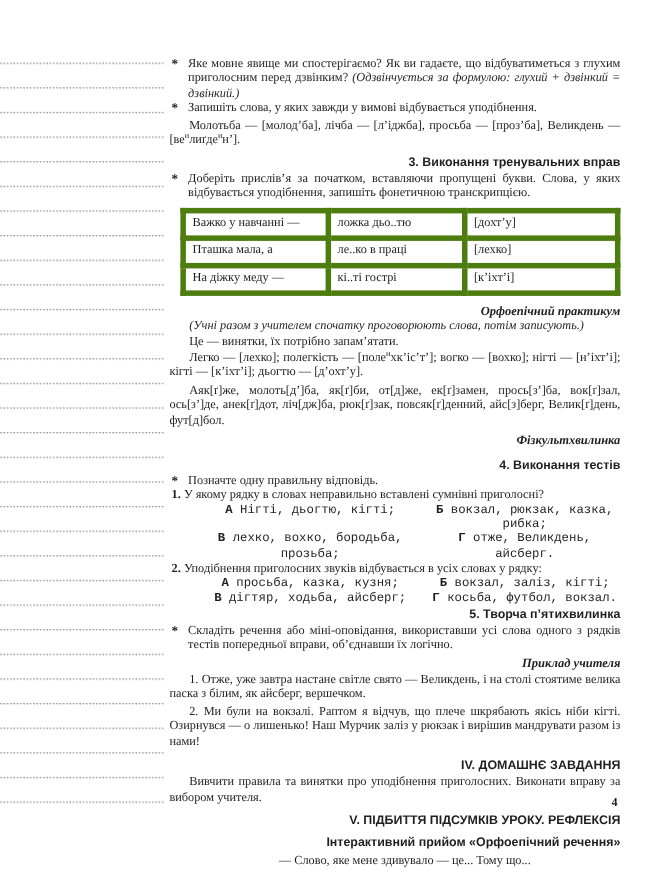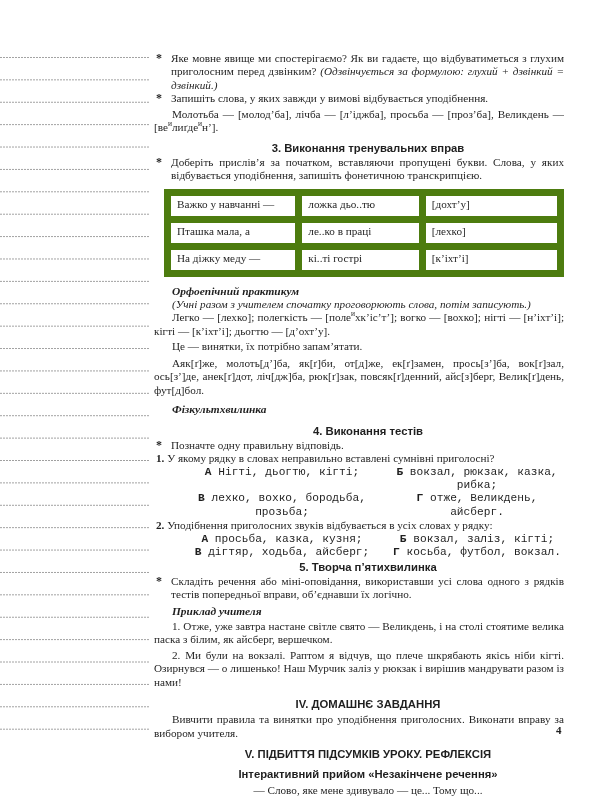--- a/index.html
+++ b/index.html
@@ -28,32 +28,32 @@
   .indent{text-indent:18px;}
 
   .bullet-item{position:relative;padding-left:17px;text-align:justify;}
   .bullet-item .marker{
     position:absolute;left:2px;top:0;
     font-weight:bold;font-size:12px;line-height:13px;
   }
 
   .h-sans{
     font-family:"Liberation Sans", sans-serif;
-    font-weight:bold;font-size:11.3px;margin-left:18px;text-align:center;
+    font-weight:bold;font-size:11.3px;margin-left:18px;text-align:right;
   }
   .h-serif-italic{
-    font-weight:bold;font-style:italic;font-size:11.4px;margin-left:18px;text-align:left;
+    font-weight:bold;font-style:italic;font-size:11.4px;margin-left:18px;text-align:right;
   }
 
   table.proverbs{
     border-collapse:collapse;margin:6px 0 0 10px;
     font-size:11.2px;
   }
   table.proverbs td{
-    border:7px solid #4d7c0f;
+    border:5px solid #4d7c0f;
     padding:2px 6px 3px 6px;height:15px;vertical-align:middle;text-align:left;
   }
   td.c1{width:120px;} td.c2{width:112px;} td.c3{width:128px;}
 
   .q-num{font-weight:bold;}
   .question{margin-left:2px;}
   .opts{display:grid;grid-template-columns:216px 1fr;margin-left:20px;text-align:center;font-family:Liberation Mono, monospace;}
   .opt b{font-weight:bold;}
 
   sup{font-size:7.5px;line-height:0;}
@@ -107,22 +107,22 @@
         <tr>
           <td class="c1">На діжку меду —</td>
           <td class="c2">кі..ті гострі</td>
           <td class="c3">[к’іхт’і]</td>
         </tr>
       </tbody>
     </table>
 
     <p class="h-serif-italic mt8">Орфоепічний практикум</p>
     <p class="indent"><i>(Учні разом з учителем спочатку проговорюють слова, потім записують.)</i></p>
+    <p class="indent mt2">Це — винятки, їх потрібно запам’ятати.</p>
     <p class="indent">Легко — [лехко]; полегкість — [поле<sup>и</sup>хк’іс’т’]; вогко — [вохко]; нігті — [н’іхт’і]; кігті — [к’іхт’і]; дьогтю — [д’охт’у].</p>
-    <p class="indent mt2">Це — винятки, їх потрібно запам’ятати.</p>
     <p class="indent mt3">Аяк[ґ]же, молоть[д’]ба, як[ґ]би, от[д]же, ек[ґ]замен, прось[з’]ба, вок[ґ]зал, ось[з’]де, анек[ґ]дот, ліч[дж]ба, рюк[ґ]зак, повсяк[ґ]денний, айс[з]берг, Велик[ґ]день, фут[д]бол.</p>
 
     <p class="h-serif-italic mt6">Фізкультхвилинка</p>
 
     <p class="h-sans mt9">4. Виконання тестів</p>
     <div class="bullet-item">
       <span class="marker">*</span>
       <span>Позначте одну правильну відповідь.</span>
     </div>
 
@@ -149,19 +149,19 @@
     </div>
 
     <p class="h-serif-italic mt3">Приклад учителя</p>
     <p class="indent mt2">1. Отже, уже завтра настане світле свято — Великдень, і на столі стоятиме велика паска з білим, як айсберг, вершечком.</p>
     <p class="indent mt2">2. Ми були на вокзалі. Раптом я відчув, що плече шкрябають якісь ніби кігті. Озирнувся — о лишенько! Наш Мурчик заліз у рюкзак і вирішив мандрувати разом із нами!</p>
 
     <p class="h-sans mt9">IV. ДОМАШНЄ ЗАВДАННЯ</p>
     <p class="indent mt2">Вивчити правила та винятки про уподібнення приголосних. Виконати вправу за вибором учителя.</p>
 
     <p class="h-sans mt8">V. ПІДБИТТЯ ПІДСУМКІВ УРОКУ. РЕФЛЕКСІЯ</p>
-    <p class="h-sans mt6">Інтерактивний прийом «Незакінчене речення»</p>
+    <p class="h-sans mt6">Інтерактивний прийом «Орфоепічний речення»</p>
     <p class="mt3" style="margin-left:18px;text-align:center;">— Слово, яке мене здивувало — це... Тому що...</p>
 
   </div>
 
   <div class="page-number">4</div>
 </div>
 
 </body></html>

